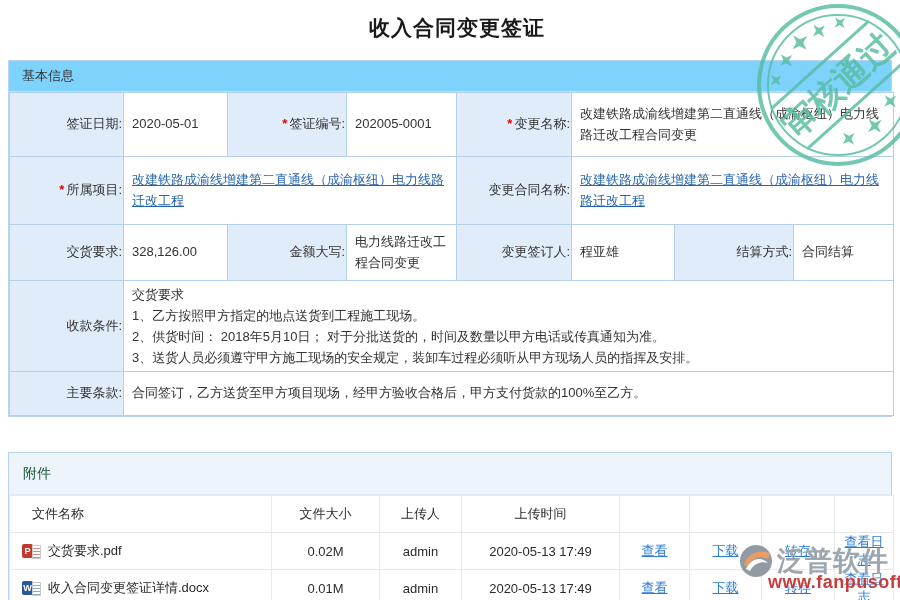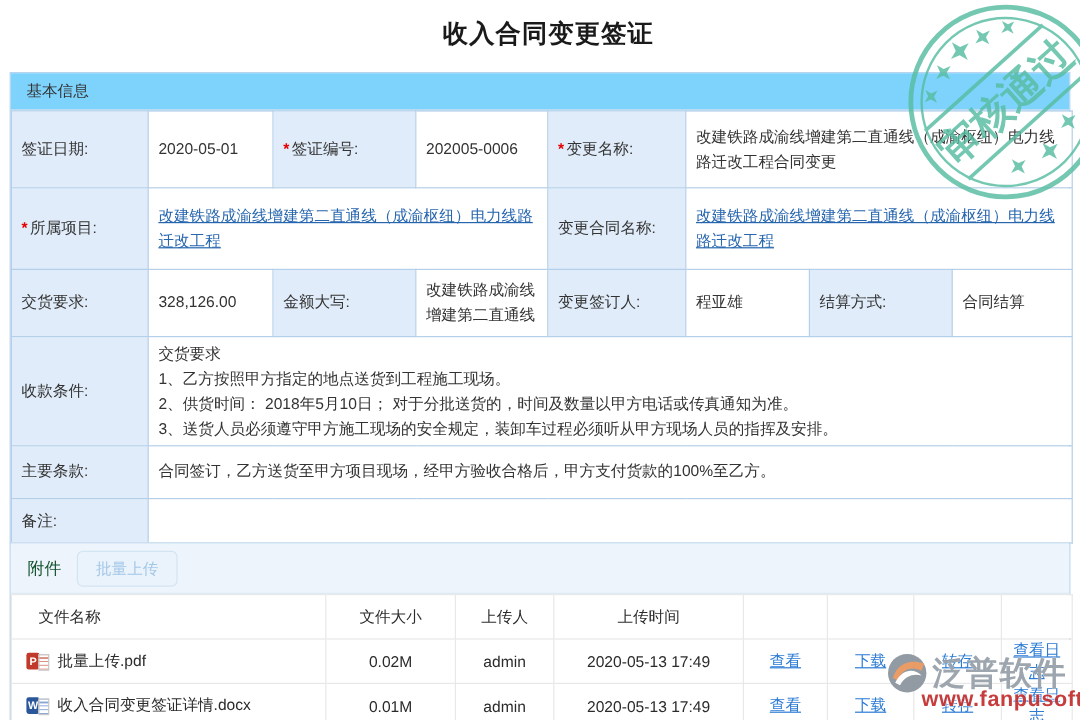--- a/index.html
+++ b/index.html
@@ -24,21 +24,21 @@
     border-bottom:1px solid #c7dcf0;padding-left:13px;
     font-size:13px;color:#333;
   }
   
   table{border-collapse:collapse;table-layout:fixed;width:100%;}
   #basic-table td{
     border:1px solid #b3cfe9;font-size:13px;color:#333;
     padding:3px 8px;vertical-align:middle;line-height:1.55;
     overflow:hidden;
   }
-  #basic-table td.lbl{background:#e0ecf9;padding-right:1px;white-space:nowrap;}
+  #basic-table td.lbl{background:#e0ecf9;text-align:right;padding-right:1px;white-space:nowrap;}
   #basic-table td.val{background:#fff;text-align:left;}
   .req{color:#e60000;margin-right:2px;font-weight:bold;}
   a.lnk{color:#2766ae;text-decoration:underline;cursor:pointer;}
   .terms-line{line-height:21px;}
   
   .att-bar{
     height:41px;background:#edf4fb;border-bottom:1px solid #dfeaf4;
     display:flex;align-items:center;padding-left:14px;gap:13px;
   }
   .att-title{font-size:14px;color:#14532d;}
@@ -102,65 +102,60 @@
       <col style="width:115px">
         <col style="width:103px">
         <col style="width:119px">
         <col style="width:100px">
     </colgroup>
     <tbody>
         <tr style="height:64px">
       <td class="lbl"><span>签证日期:</span></td>
       <td class="val">2020-05-01</td>
       <td class="lbl"><span class="req">*</span><span>签证编号:</span></td>
-      <td class="val">202005-0006</td>
+      <td class="val">202005-0001</td>
       <td class="lbl"><span class="req">*</span><span>变更名称:</span></td>
       <td class="val" colspan="3">改建铁路成渝线增建第二直通线（成渝枢纽）电力线路迁改工程合同变更</td>
     </tr>
     <tr style="height:68px">
       <td class="lbl"><span class="req">*</span><span>所属项目:</span></td>
       <td class="val" colspan="3"><a class="lnk">改建铁路成渝线增建第二直通线（成渝枢纽）电力线路迁改工程</a></td>
       <td class="lbl"><span>变更合同名称:</span></td>
       <td class="val" colspan="3"><a class="lnk">改建铁路成渝线增建第二直通线（成渝枢纽）电力线路迁改工程</a></td>
     </tr>
     <tr style="height:56px">
       <td class="lbl"><span>交货要求:</span></td>
       <td class="val">328,126.00</td>
       <td class="lbl"><span>金额大写:</span></td>
-      <td class="val">改建铁路成渝线增建第二直通线</td>
+      <td class="val">电力线路迁改工程合同变更</td>
       <td class="lbl"><span>变更签订人:</span></td>
       <td class="val">程亚雄</td>
       <td class="lbl"><span>结算方式:</span></td>
       <td class="val">合同结算</td>
     </tr>
     <tr style="height:88px">
       <td class="lbl"><span>收款条件:</span></td>
       <td class="val" colspan="7">
         <div class="terms-line">交货要求</div>
         <div class="terms-line">1、乙方按照甲方指定的地点送货到工程施工现场。</div>
         <div class="terms-line">2、供货时间： 2018年5月10日； 对于分批送货的，时间及数量以甲方电话或传真通知为准。</div>
         <div class="terms-line">3、送货人员必须遵守甲方施工现场的安全规定，装卸车过程必须听从甲方现场人员的指挥及安排。</div>
       </td>
     </tr>
     <tr style="height:44px">
       <td class="lbl"><span>主要条款:</span></td>
       <td class="val" colspan="7">合同签订，乙方送货至甲方项目现场，经甲方验收合格后，甲方支付货款的100%至乙方。</td>
     </tr>
-    <tr style="height:37px">
-      <td class="lbl"><span>备注:</span></td>
-      <td class="val" colspan="7"></td>
-    </tr>
   </tbody>
     </table>
 </div>
 
 <div class="box" id="att-box">
   <div class="att-bar">
     <span class="att-title">附件</span>
-    <button class="batch-btn">批量上传</button>
   </div>
 
   <table id="att-table">
     <colgroup>
       <col style="width:262px">
         <col style="width:108px">
         <col style="width:82px">
         <col style="width:158px">
       <col style="width:70px">
         <col style="width:72px">
@@ -178,21 +173,21 @@
       <th></th>
       <th></th>
     </tr>
     <tr>
       <td class="name-c">
         <span class="fname">
           <span class="ficon pdf">
                 <span class="letter">P</span>
                 <span class="page"></span>
               </span>
-          <span>批量上传.pdf</span>
+          <span>交货要求.pdf</span>
         </span>
       </td>
       <td>0.02M</td>
       <td>admin</td>
       <td>2020-05-13 17:49</td>
       <td><a class="act">查看</a></td>
       <td><a class="act">下载</a></td>
       <td><a class="act">转存</a></td>
       <td><a class="act">查看日志</a></td>
     </tr>

